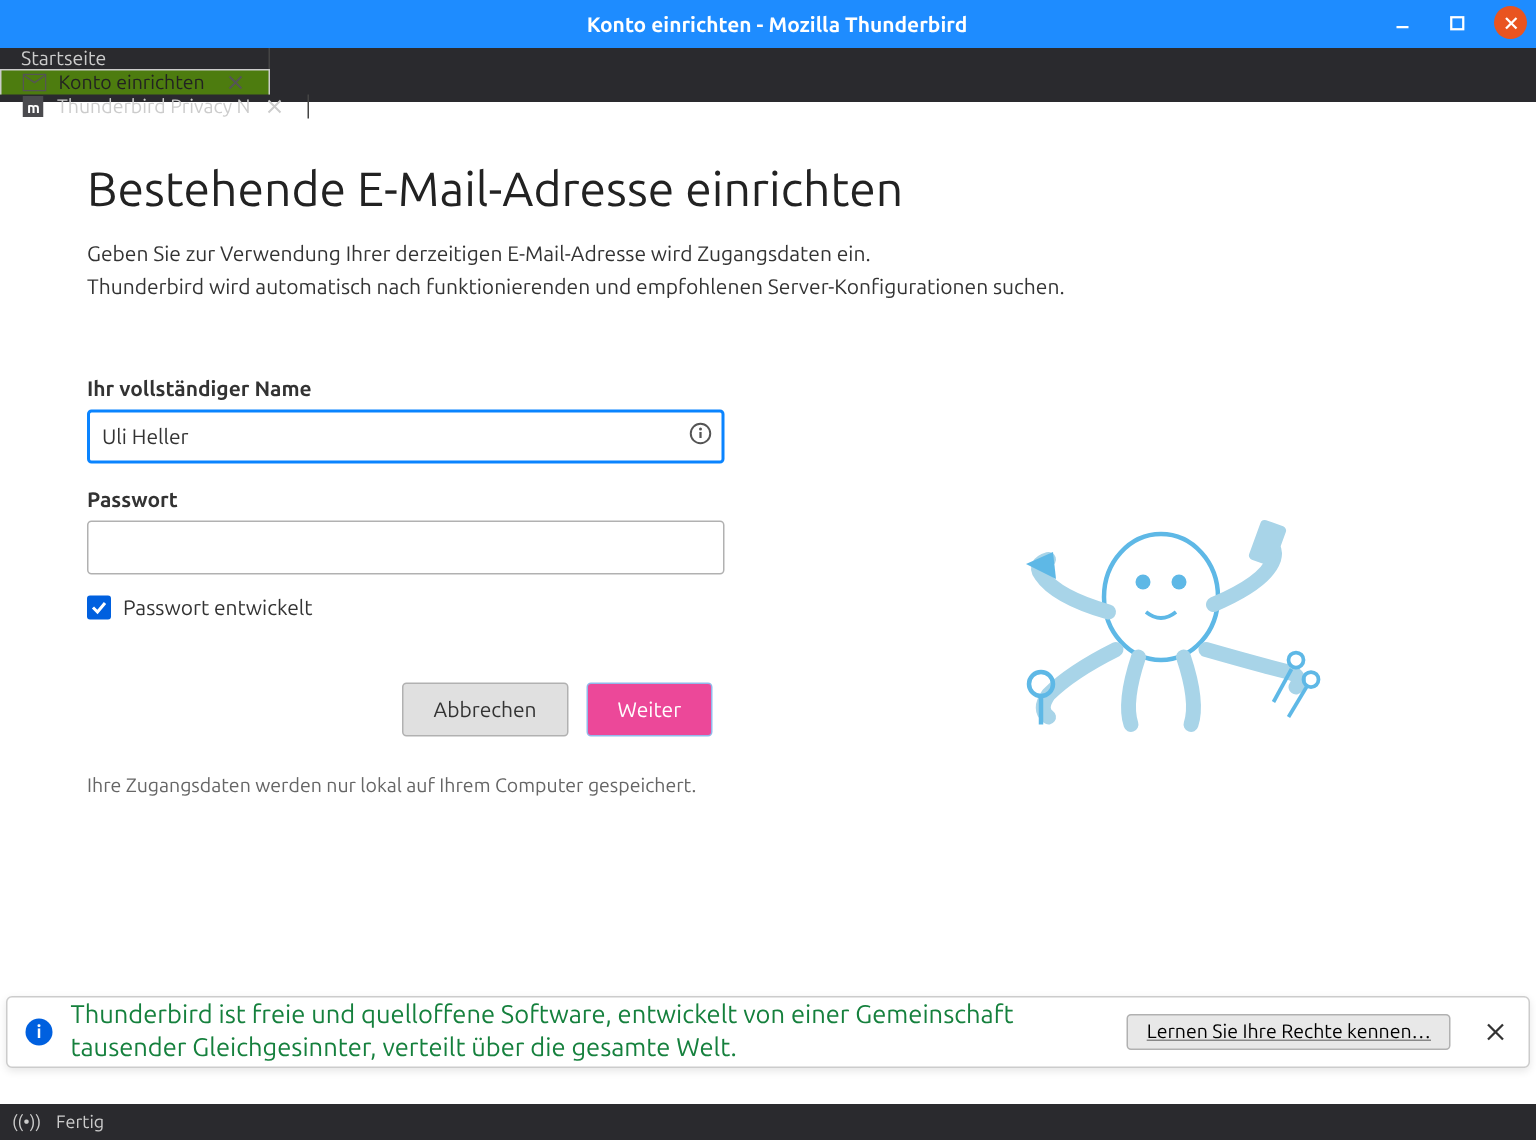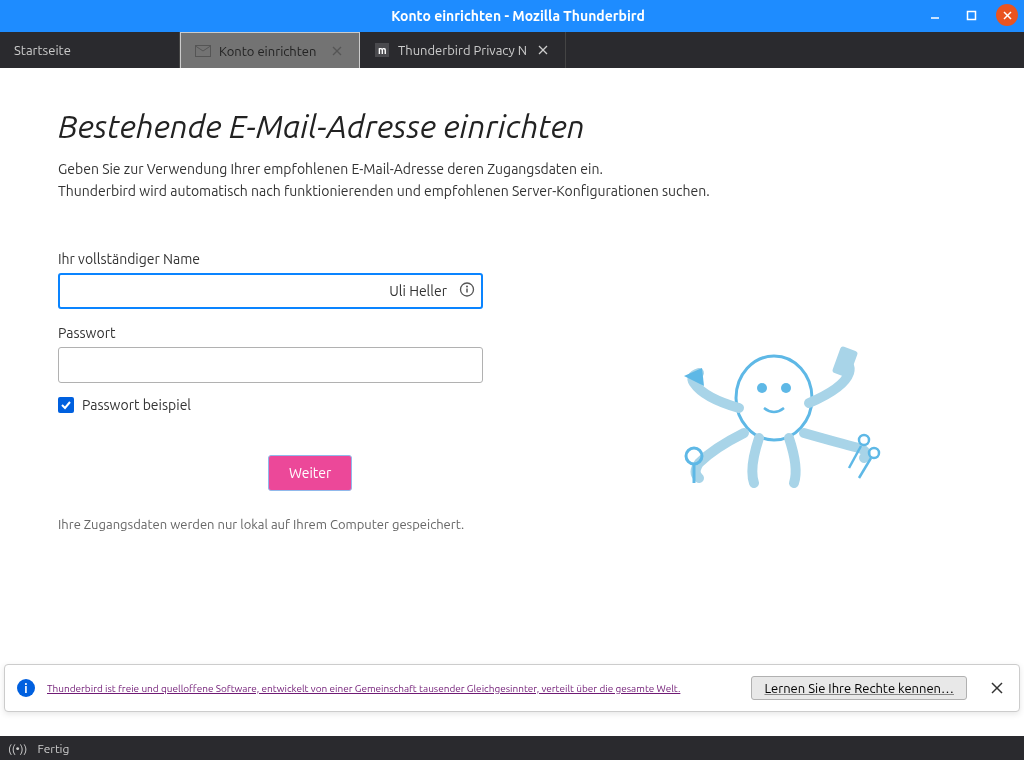--- a/index.html
+++ b/index.html
@@ -6,34 +6,34 @@
     body { width: 1024px; height: 760px; overflow: hidden; display: flex; flex-direction: column; background: #fff; }
     
     .titlebar { height: 32px; background: #1e8cff; display: flex; align-items: center; justify-content: center; position: relative; padding-left: 12px; }
     .titlebar-title { color: #fff; font-size: 14px; font-weight: 600; }
     .window-controls { position: absolute; right: 6px; top: 4px; display: flex; gap: 14px; align-items: center; }
     .win-btn { width: 22px; height: 22px; border-radius: 50%; display: flex; align-items: center; justify-content: center; cursor: pointer; }
     .win-min, .win-max { color: #fff; }
     .win-close { background: #e95420; }
     .win-close svg { stroke: #fff; }
     
-    .tabbar { height: 36px; background: #2a2a2e; display: flex; align-items: flex-start; }
+    .tabbar { height: 36px; background: #2a2a2e; display: flex; align-items: flex-start; flex-direction: column; }
     .tab { height: 36px; padding: 0 14px; display: flex; align-items: center; gap: 8px; color: #ccc; font-size: 13px; cursor: pointer; border-right: 1px solid #444; min-width: 180px; }
-    .tab.active { background: #737373; color: #222; border-top: 1px solid #ccc; border-left: 1px solid #ccc; border-right: 1px solid #ccc; }
+    .tab.active { background: #4d7c0f; color: #222; border-top: 1px solid #ccc; border-left: 1px solid #ccc; border-right: 1px solid #ccc; }
     .tab-close { width: 16px; height: 16px; display: flex; align-items: center; justify-content: center; margin-left: auto; border-radius: 2px; }
     .tab-icon { width: 16px; height: 16px; display: flex; align-items: center; justify-content: center; }
     
     .content { flex: 1; padding: 40px 58px; position: relative; overflow: hidden; }
-    .page-title { font-size: 32px; font-weight: 400; color: #222; margin-bottom: 14px; font-style: italic; }
+    .page-title { font-size: 32px; font-weight: 400; color: #222; margin-bottom: 14px; }
     .page-desc { font-size: 14px; color: #333; line-height: 1.6; margin-bottom: 48px; }
     
     .form-group { margin-bottom: 16px; width: 425px; }
-    .form-label { font-size: 14px; color: #333; display: block; margin-bottom: 6px; }
+    .form-label { font-size: 14px; color: #333; display: block; margin-bottom: 6px; font-weight: bold; }
     .input-wrap { position: relative; }
-    .text-input { width: 100%; height: 36px; border: 1px solid #b1b1b1; border-radius: 3px; padding: 0 34px 0 18px; font-size: 14px; color: #333; text-align: right; }
+    .text-input { width: 100%; height: 36px; border: 1px solid #b1b1b1; border-radius: 3px; padding: 0 34px 0 8px; font-size: 14px; color: #333; }
     .text-input:focus, .text-input.focused { outline: none; border: 2px solid #0a84ff; }
     .text-input::placeholder { color: #888; }
     .input-info { position: absolute; right: 8px; top: 50%; transform: translateY(-50%); cursor: pointer; }
     .link-row { text-align: right; margin-top: 6px; }
     .link { color: #0060df; font-size: 14px; font-weight: 600; text-decoration: none; cursor: pointer; }
     
     .checkbox-row { display: flex; align-items: center; gap: 8px; margin-top: 14px; }
     .checkbox { width: 16px; height: 16px; background: #0060df; border-radius: 2px; display: flex; align-items: center; justify-content: center; cursor: pointer; }
     .checkbox svg { stroke: #fff; }
     .checkbox-label { font-size: 14px; color: #333; }
@@ -41,21 +41,21 @@
     .button-row { display: flex; gap: 12px; margin-top: 42px; margin-left: 210px; }
     .btn { height: 36px; padding: 0 20px; border-radius: 3px; font-size: 14px; cursor: pointer; border: 1px solid #b1b1b1; background: #e0e0e0; color: #333; display: flex; align-items: center; }
     .btn-primary { background: #ec4899; color: #fff; border: 1px solid #91b9eb; }
     
     .footer-text { font-size: 13px; color: #666; margin-top: 24px; width: 420px; line-height: 1.5; }
     
     .illustration { position: absolute; right: 140px; top: 260px; width: 220px; height: 170px; }
     
     .notification { position: absolute; bottom: 24px; left: 4px; right: 4px; height: 48px; background: #fff; border: 1px solid #ccc; border-radius: 4px; display: flex; align-items: center; padding: 0 12px; gap: 12px; box-shadow: 0 2px 6px rgba(0,0,0,0.1); }
     .notif-icon { width: 18px; height: 18px; background: #0060df; border-radius: 50%; display: flex; align-items: center; justify-content: center; flex-shrink: 0; color: #fff; font-size: 12px; font-weight: bold; }
-    .notif-text { font-size: 10px; color: #701a75; line-height: 1.3; flex: 1; text-decoration: underline; }
+    .notif-text { font-size: 17px; color: #15803d; line-height: 1.3; flex: 1; }
     .notif-btn { height: 24px; padding: 0 12px; background: #e8e8e8; border: 1px solid #b1b1b1; border-radius: 3px; font-size: 13px; cursor: pointer; text-decoration: underline; text-decoration-color: #888; }
     .notif-close { width: 20px; height: 20px; display: flex; align-items: center; justify-content: center; cursor: pointer; margin-left: 8px; }
     
     .statusbar { height: 24px; background: #2a2a2e; display: flex; align-items: center; padding: 0 8px; gap: 10px; color: #ccc; font-size: 12px; }
     .status-icon { display: flex; align-items: center; }
   </style>
 </head>
 <body>
 
 <div class="titlebar">
@@ -112,21 +112,21 @@
           <line x1="1" y1="1" x2="9" y2="9" stroke="#ccc" stroke-width="1.3"></line>
           <line x1="9" y1="1" x2="1" y2="9" stroke="#ccc" stroke-width="1.3"></line>
         </svg>
     </span>
   </div>
 </div>
 
 <div class="content">
   <h1 class="page-title">Bestehende E-Mail-Adresse einrichten</h1>
   <div class="page-desc">
-    <span>Geben Sie zur Verwendung Ihrer empfohlenen E-Mail-Adresse deren Zugangsdaten ein.</span><br>
+    <span>Geben Sie zur Verwendung Ihrer derzeitigen E-Mail-Adresse wird Zugangsdaten ein.</span><br>
     <span>Thunderbird wird automatisch nach funktionierenden und empfohlenen Server-Konfigurationen suchen.</span>
   </div>
 
   <div class="form-group">
     <label class="form-label">Ihr vollständiger Name</label>
     <div class="input-wrap">
       <input type="text" class="text-input focused" value="Uli Heller" style="">
       <span class="input-info">
         <svg width="16" height="16" viewBox="0 0 16 16">
             <circle cx="8" cy="8" r="6.5" stroke="#555" fill="none" stroke-width="1.3"></circle>
@@ -142,25 +142,26 @@
     <label class="form-label">Passwort</label>
     <div class="input-wrap">
       <input type="password" class="text-input" style="">
     </div>
     <div class="checkbox-row">
       <div class="checkbox">
         <svg width="12" height="12" viewBox="0 0 12 12">
             <path d="M2 6 L5 9 L10 3" stroke-width="2" fill="none"></path>
           </svg>
       </div>
-      <span class="checkbox-label">Passwort beispiel</span>
+      <span class="checkbox-label">Passwort entwickelt</span>
     </div>
   </div>
 
   <div class="button-row">
+    <button class="btn">Abbrechen</button>
     <button class="btn btn-primary">Weiter</button>
   </div>
 
   <div class="footer-text">Ihre Zugangsdaten werden nur lokal auf Ihrem Computer gespeichert.</div>
 
   <div class="illustration">
     <svg width="220" height="170" viewBox="0 0 220 170">
       <ellipse cx="110" cy="70" rx="38" ry="42" fill="#fff" stroke="#5eb8e6" stroke-width="3"></ellipse>
       <circle cx="98" cy="60" r="5" fill="#5eb8e6"></circle>
       <circle cx="122" cy="60" r="5" fill="#5eb8e6"></circle>

